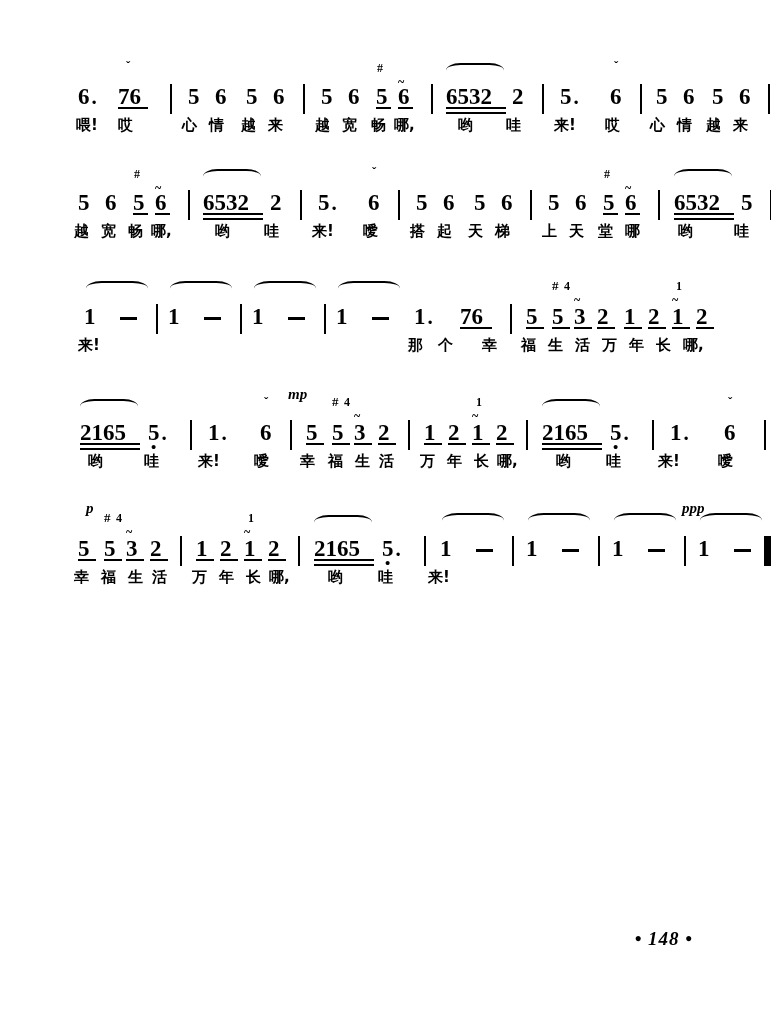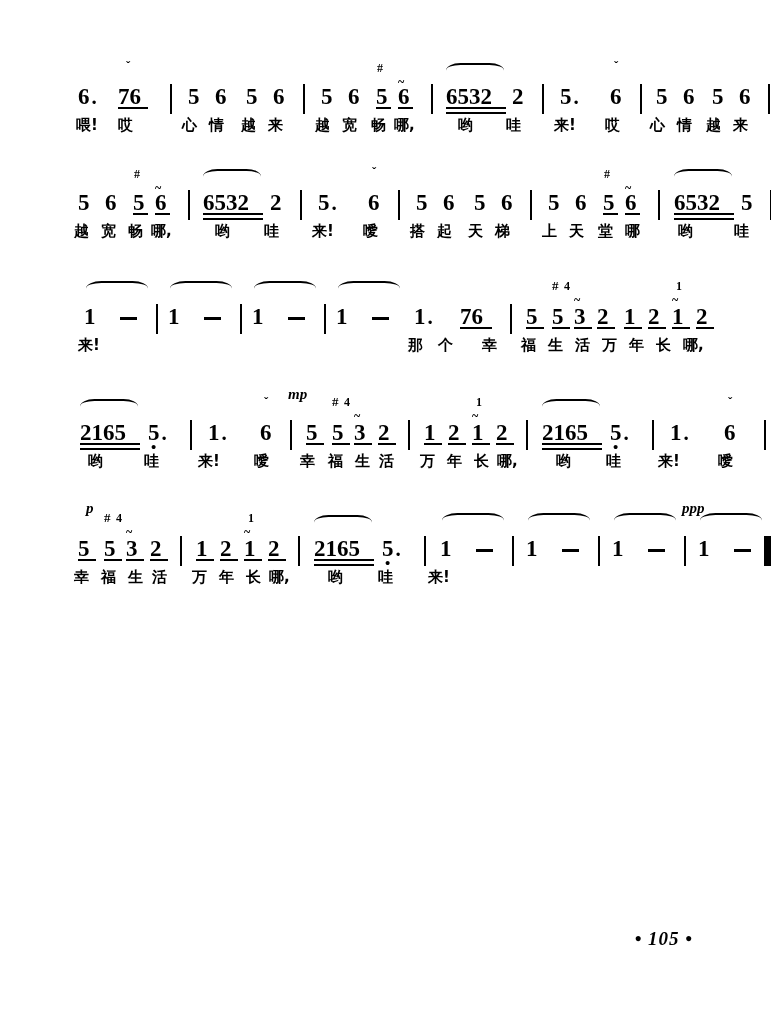--- a/index.html
+++ b/index.html
@@ -607,14 +607,14 @@
         <span class="ly" style="left:168px;">长</span>
         <span class="ly" style="left:191px;">哪,</span>
         <span class="ly" style="left:250px;">哟</span>
         <span class="ly" style="left:300px;">哇</span>
         <span class="ly" style="left:350px;">来!</span>
       </div>
     </div>
 
   </div>
 
-  <div class="folio">• 105 •</div>
+  <div class="folio">• 148 •</div>
 </div>
 
 </body></html>

